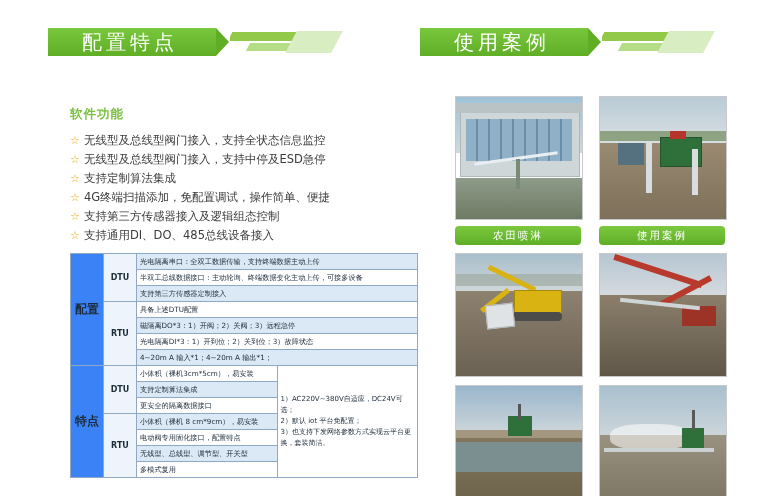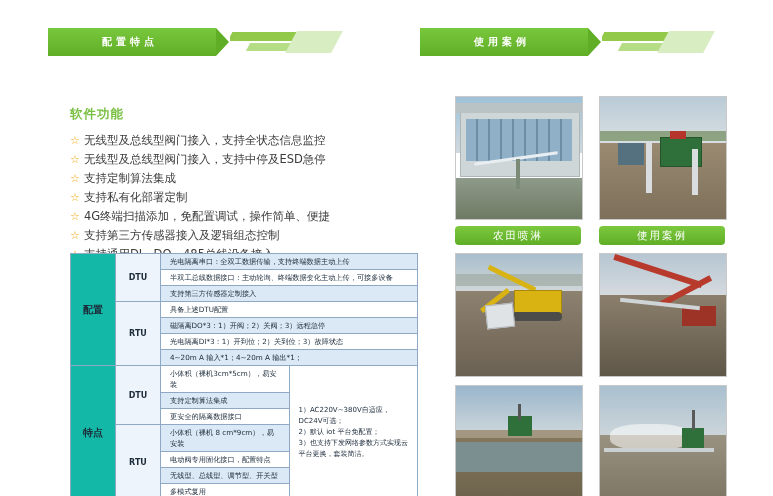--- a/index.html
+++ b/index.html
@@ -27,21 +27,21 @@
     min-width:120px;
   }
   .banner .ribbon:after{
     content:"";
     position:absolute;right:-13px;top:0;
     border-top:14px solid transparent;
     border-bottom:14px solid transparent;
     border-left:13px solid #5fae26;
   }
   .banner .ribbon span{
-    color:#fff;font-size:10px;font-weight:bold;letter-spacing:4px;
+    color:#fff;font-size:20px;font-weight:normal;letter-spacing:4px;
     white-space:nowrap;
   }
   .banner .tail{
     position:relative;
     height:28px;flex:1;
     margin-left:14px;
     overflow:hidden;
   }
   .banner .tail .bar1{
     position:absolute;left:0;top:4px;height:9px;width:58%;
@@ -80,26 +80,26 @@
   
   #spec-table{
     position:absolute;left:70px;top:253px;width:348px;
     border-collapse:collapse;
     font-size:7.2px;
     color:#1c2b3a;
     table-layout:fixed;
   }
   #spec-table td{
     border:1px solid #8fa9c4;
-    padding:2px 9px;
+    padding:2px 3px;
     line-height:11px;
     vertical-align:middle;
   }
   .cat-cell{
-    width:26px;text-align:center;background:#14b8a6;font-weight:bold;font-size:10px;
+    width:26px;text-align:center;background:#3b82f6;font-weight:bold;font-size:12px;
   }
   .sub-cell{
     width:26px;text-align:center;background:#eef4fb;font-weight:bold;font-size:8px;
   }
   .row-blue{background:#dbe8f5;}
   .row-white{background:#ffffff;}
   .note-cell{
     width:96px;background:#ffffff;font-size:7px;line-height:11px;vertical-align:middle;
   }
 
@@ -206,21 +206,20 @@
     <div class="bar3"></div>
   </div>
 </div>
 
 <div id="features">
   <div class="ftitle">软件功能</div>
   <ul>
     <li><span class="star">☆</span><span>无线型及总线型阀门接入，支持全状态信息监控</span></li>
     <li><span class="star">☆</span><span>无线型及总线型阀门接入，支持中停及ESD急停</span></li>
     <li><span class="star">☆</span><span>支持定制算法集成</span></li>
-    <li><span class="star">☆</span><span>支持私有化部署定制</span></li>
     <li><span class="star">☆</span><span>4G终端扫描添加，免配置调试，操作简单、便捷</span></li>
     <li><span class="star">☆</span><span>支持第三方传感器接入及逻辑组态控制</span></li>
     <li><span class="star">☆</span><span>支持通用DI、DO、485总线设备接入</span></li>
   </ul>
 </div>
 
 <table id="spec-table">
   <tbody>
 
     <tr>

